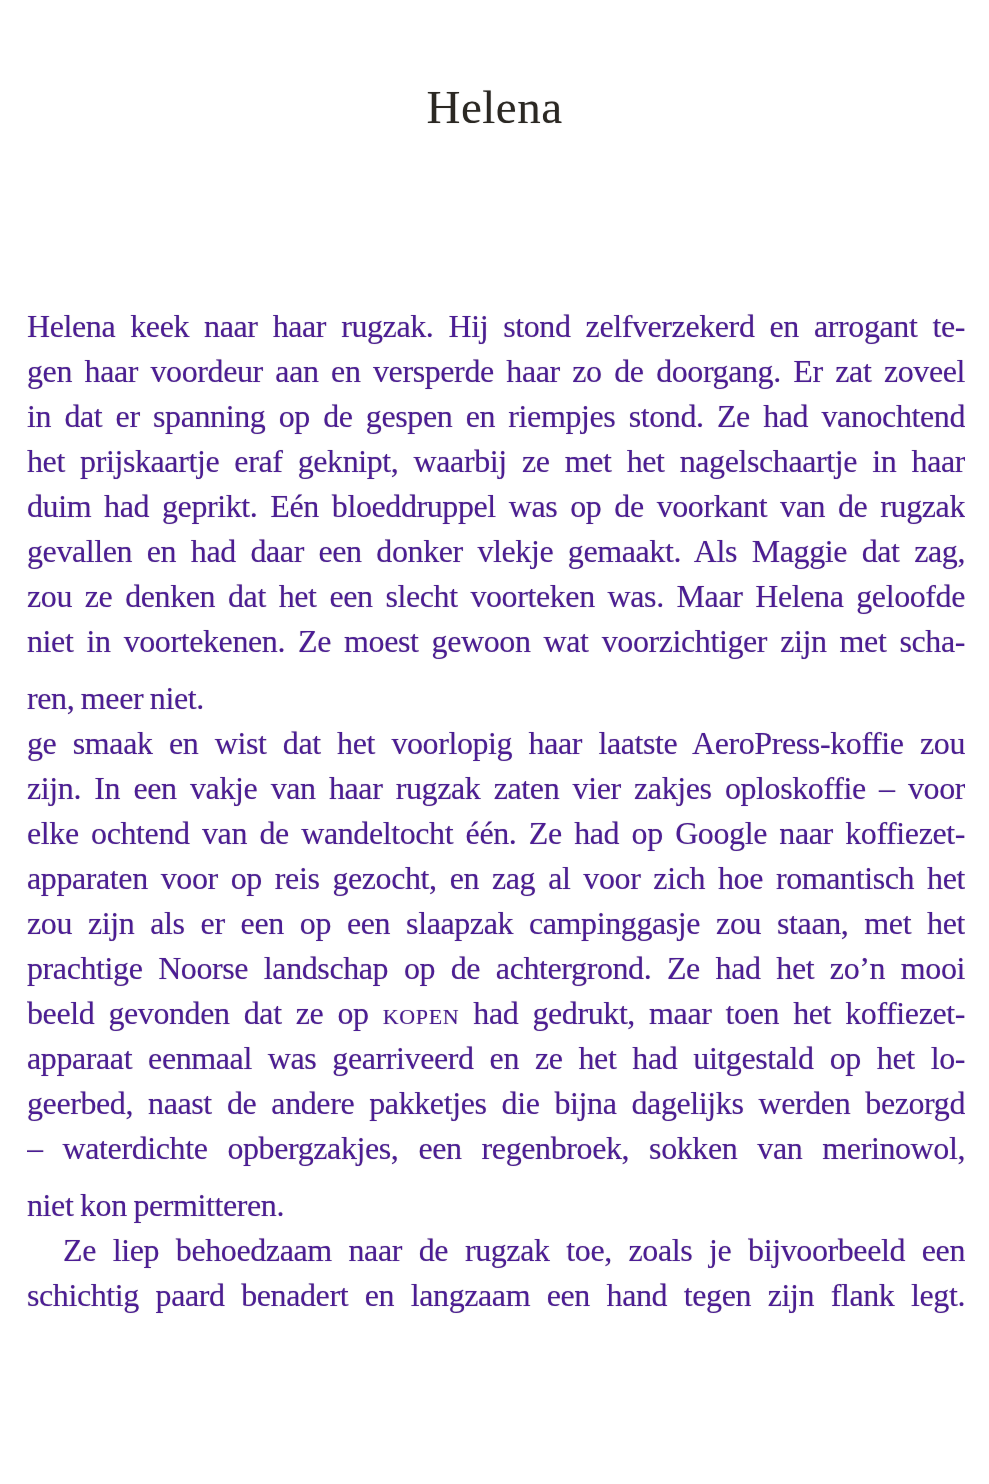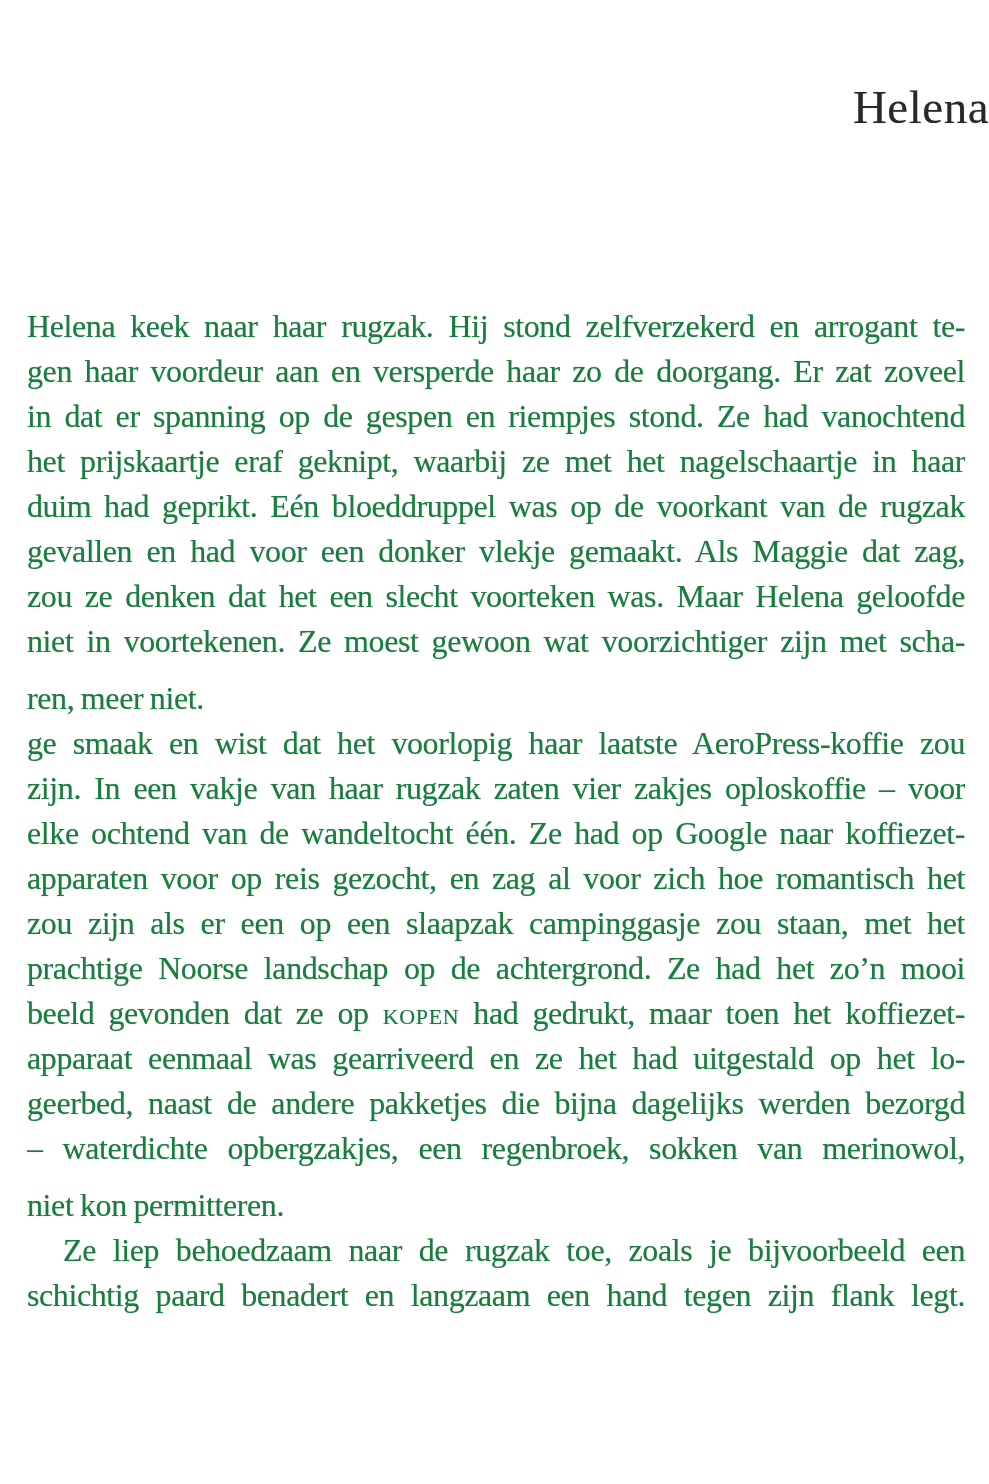--- a/index.html
+++ b/index.html
@@ -11,37 +11,37 @@
     position: relative;
     width: 989px;
     height: 1484px;
     background: #ffffff;
     overflow: hidden;
     font-family: "Liberation Serif", "DejaVu Serif", serif;
   }
   .chapter-title {
     margin: 0;
     padding-top: 80px;
-    text-align: right;
+    text-align: center;
     font-size: 47px;
     line-height: 1.15;
     font-weight: normal;
     color: #2b2823;
     letter-spacing: 0.5px;
     text-shadow: 0 0 1px rgba(43, 40, 35, 0.35);
   }
   .body-text {
     margin: 170px 24px 0 27px; 
   }
   .line {
     font-size: 32px;
     line-height: 45px;
     height: 45px;
     overflow: hidden;
-    color: #15803d;
+    color: #4c1d95;
     letter-spacing: -0.4px;
     word-spacing: -1px;
     text-align: justify;
     text-align-last: justify;
     text-shadow: 0 0 1px rgba(32, 29, 24, 0.4);
     white-space: normal;
   }
   .line.indent {
     text-indent: 36px;
   }
@@ -58,21 +58,21 @@
 <body>
 
 <div class="page">
   <h1 class="chapter-title">Helena</h1>
   <div class="body-text" id="body-text">
       <div class="line">Helena keek naar haar rugzak. Hij stond zelfverzekerd en arrogant te-</div>
       <div class="line">gen haar voordeur aan en versperde haar zo de doorgang. Er zat zoveel</div>
       <div class="line">in dat er spanning op de gespen en riempjes stond. Ze had vanochtend</div>
       <div class="line">het prijskaartje eraf geknipt, waarbij ze met het nagelschaartje in haar</div>
       <div class="line">duim had geprikt. Eén bloeddruppel was op de voorkant van de rugzak</div>
-      <div class="line">gevallen en had voor een donker vlekje gemaakt. Als Maggie dat zag,</div>
+      <div class="line">gevallen en had daar een donker vlekje gemaakt. Als Maggie dat zag,</div>
       <div class="line">zou ze denken dat het een slecht voorteken was. Maar Helena geloofde</div>
       <div class="line">niet in voortekenen. Ze moest gewoon wat voorzichtiger zijn met scha-</div>
       <div class="line para-end">ren, meer niet.</div>
       <div class="line">ge smaak en wist dat het voorlopig haar laatste AeroPress-koffie zou</div>
       <div class="line">zijn. In een vakje van haar rugzak zaten vier zakjes oploskoffie – voor</div>
       <div class="line">elke ochtend van de wandeltocht één. Ze had op Google naar koffiezet-</div>
       <div class="line">apparaten voor op reis gezocht, en zag al voor zich hoe romantisch het</div>
       <div class="line">zou zijn als er een op een slaapzak campinggasje zou staan, met het</div>
       <div class="line">prachtige Noorse landschap op de achtergrond. Ze had het zo’n mooi</div>
       <div class="line"><span>beeld gevonden dat ze op </span><span class="smallcaps">kopen</span><span> had gedrukt, maar toen het koffiezet-</span></div>

